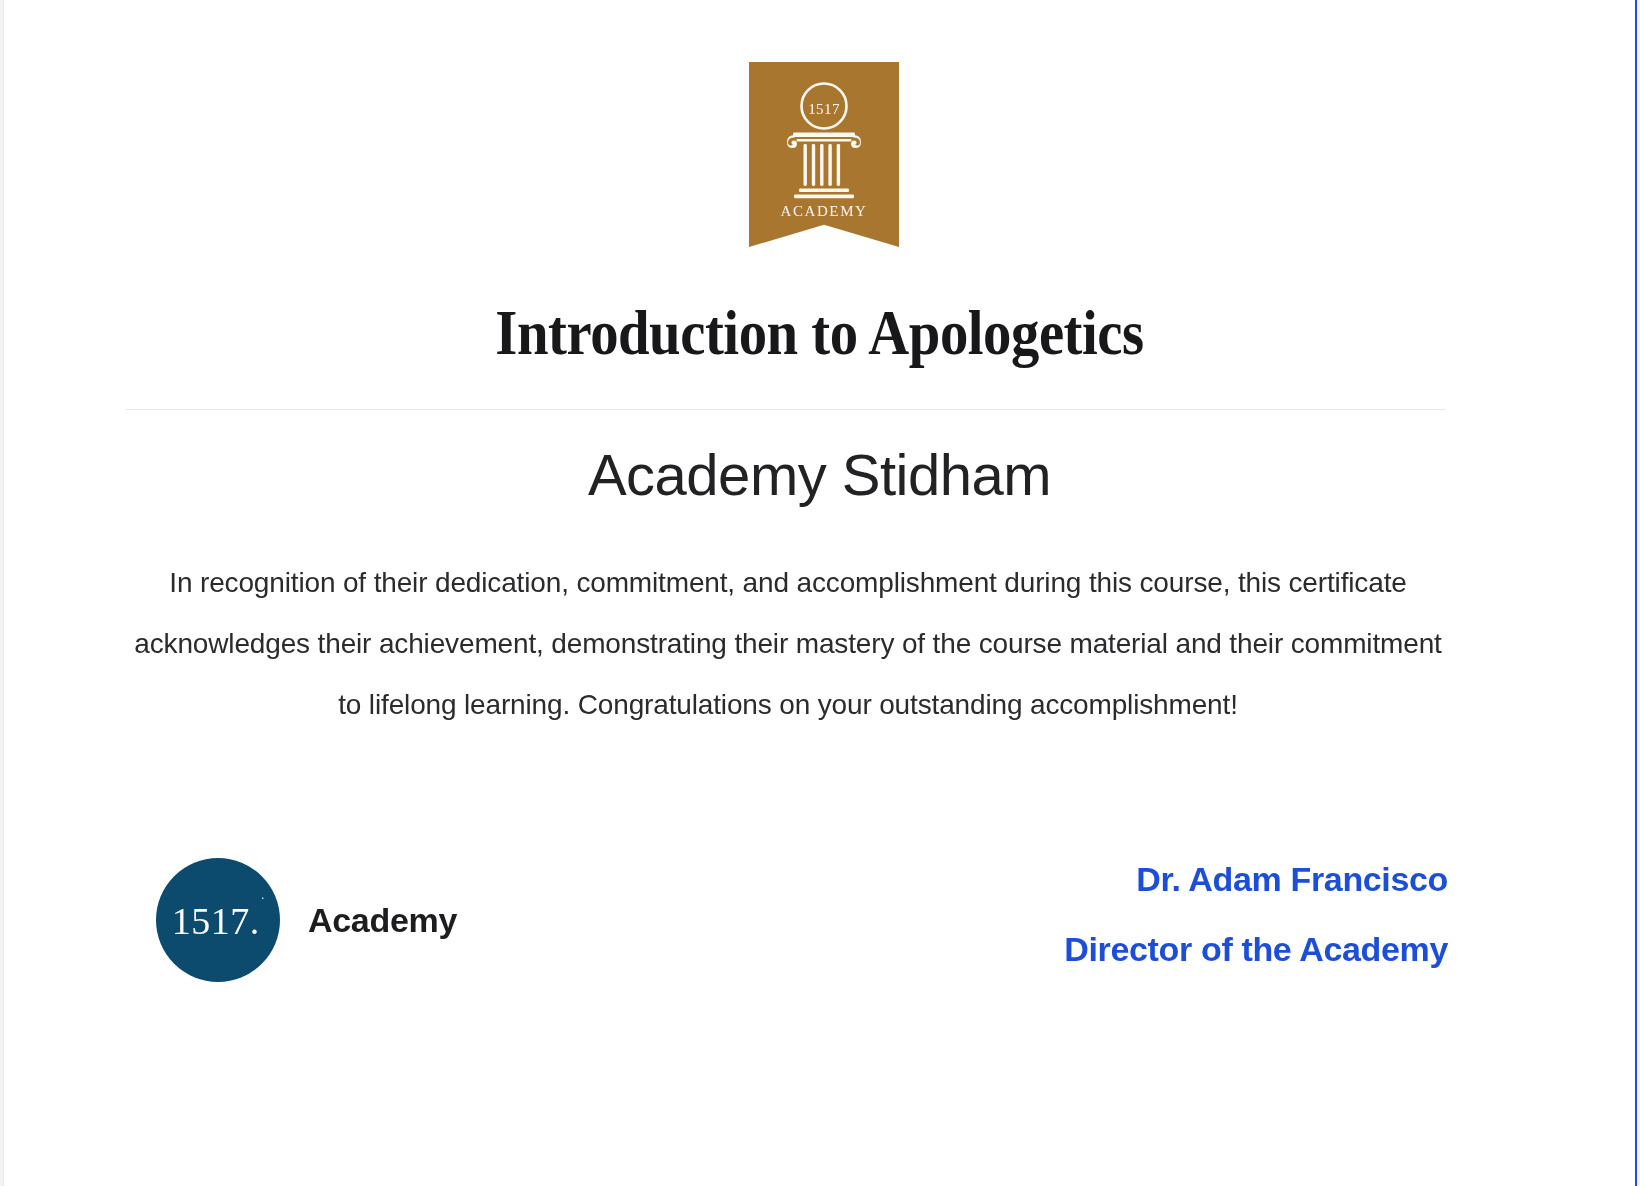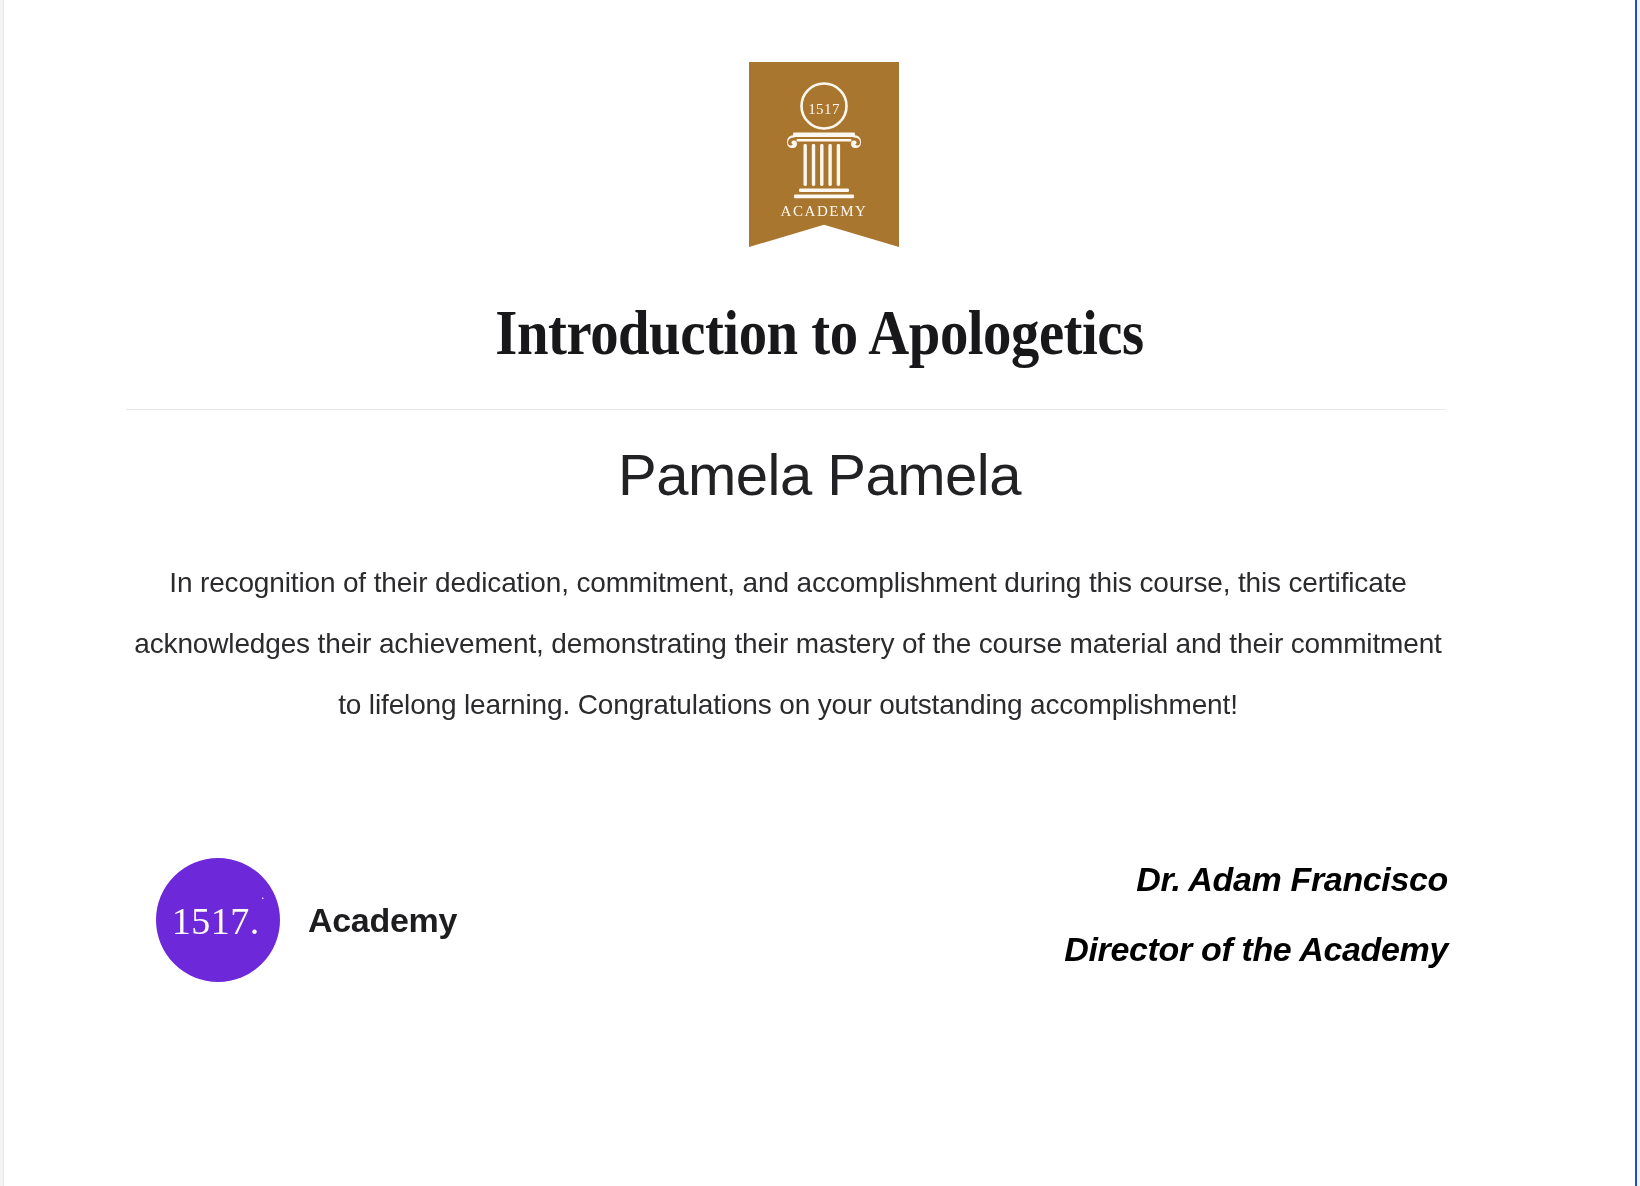--- a/index.html
+++ b/index.html
@@ -114,21 +114,21 @@
     left:28px;
     top:22px;
     display:flex;
     align-items:center;
     gap:28px;
   }
   #issuer-seal {
     width:124px;
     height:124px;
     border-radius:50%;
-    background:#6d28d9;
+    background:#0c4a6e;
     display:flex;
     align-items:center;
     justify-content:center;
     flex:0 0 auto;
   }
   #issuer-seal-year {
     font-family:"Liberation Serif", serif;
     font-weight:400;
     font-size:38px;
     letter-spacing:0.5px;
@@ -157,23 +157,22 @@
     top:8px;
     text-align:right;
   }
   #signatory-name,
   #signatory-role {
     font-family:"Liberation Sans", sans-serif;
     font-weight:700;
     font-size:34px;
     line-height:70px;
     letter-spacing:-0.35px;
-    color:#000000;
+    color:#1d4ed8;
     white-space:nowrap;
-    font-style:italic;
   }
 </style>
 </head>
 <body>
 
 <div id="certificate-card">
 
   <div id="crest-wrap">
     <div id="crest-banner"></div>
     <svg id="crest-art" viewBox="0 0 150 185">
@@ -204,21 +203,21 @@
         <rect x="45" y="132.5" width="60" height="3.8" rx="1.3"></rect>
       </g>
       <text x="75" y="154" text-anchor="middle" font-family="Liberation Serif, serif" font-size="15" letter-spacing="1.6" fill="#fdf8f0">ACADEMY</text>
     </svg>
   </div>
 
   <h1 id="course-title">Introduction to Apologetics</h1>
 
   <div id="divider"></div>
 
-  <h2 id="recipient-name">Pamela Pamela</h2>
+  <h2 id="recipient-name">Academy Stidham</h2>
 
   <p id="citation-text">In recognition of their dedication, commitment, and accomplishment during this course, this certificate acknowledges their achievement, demonstrating their mastery of the course material and their commitment to lifelong learning. Congratulations on your outstanding accomplishment!</p>
 
   <div id="footer-row">
 
     <div id="issuer-block">
       <div id="issuer-seal">
         <span id="issuer-seal-year"><span>1517</span><span>.</span><sup>·</sup></span>
       </div>
       <span id="issuer-name">Academy</span>

